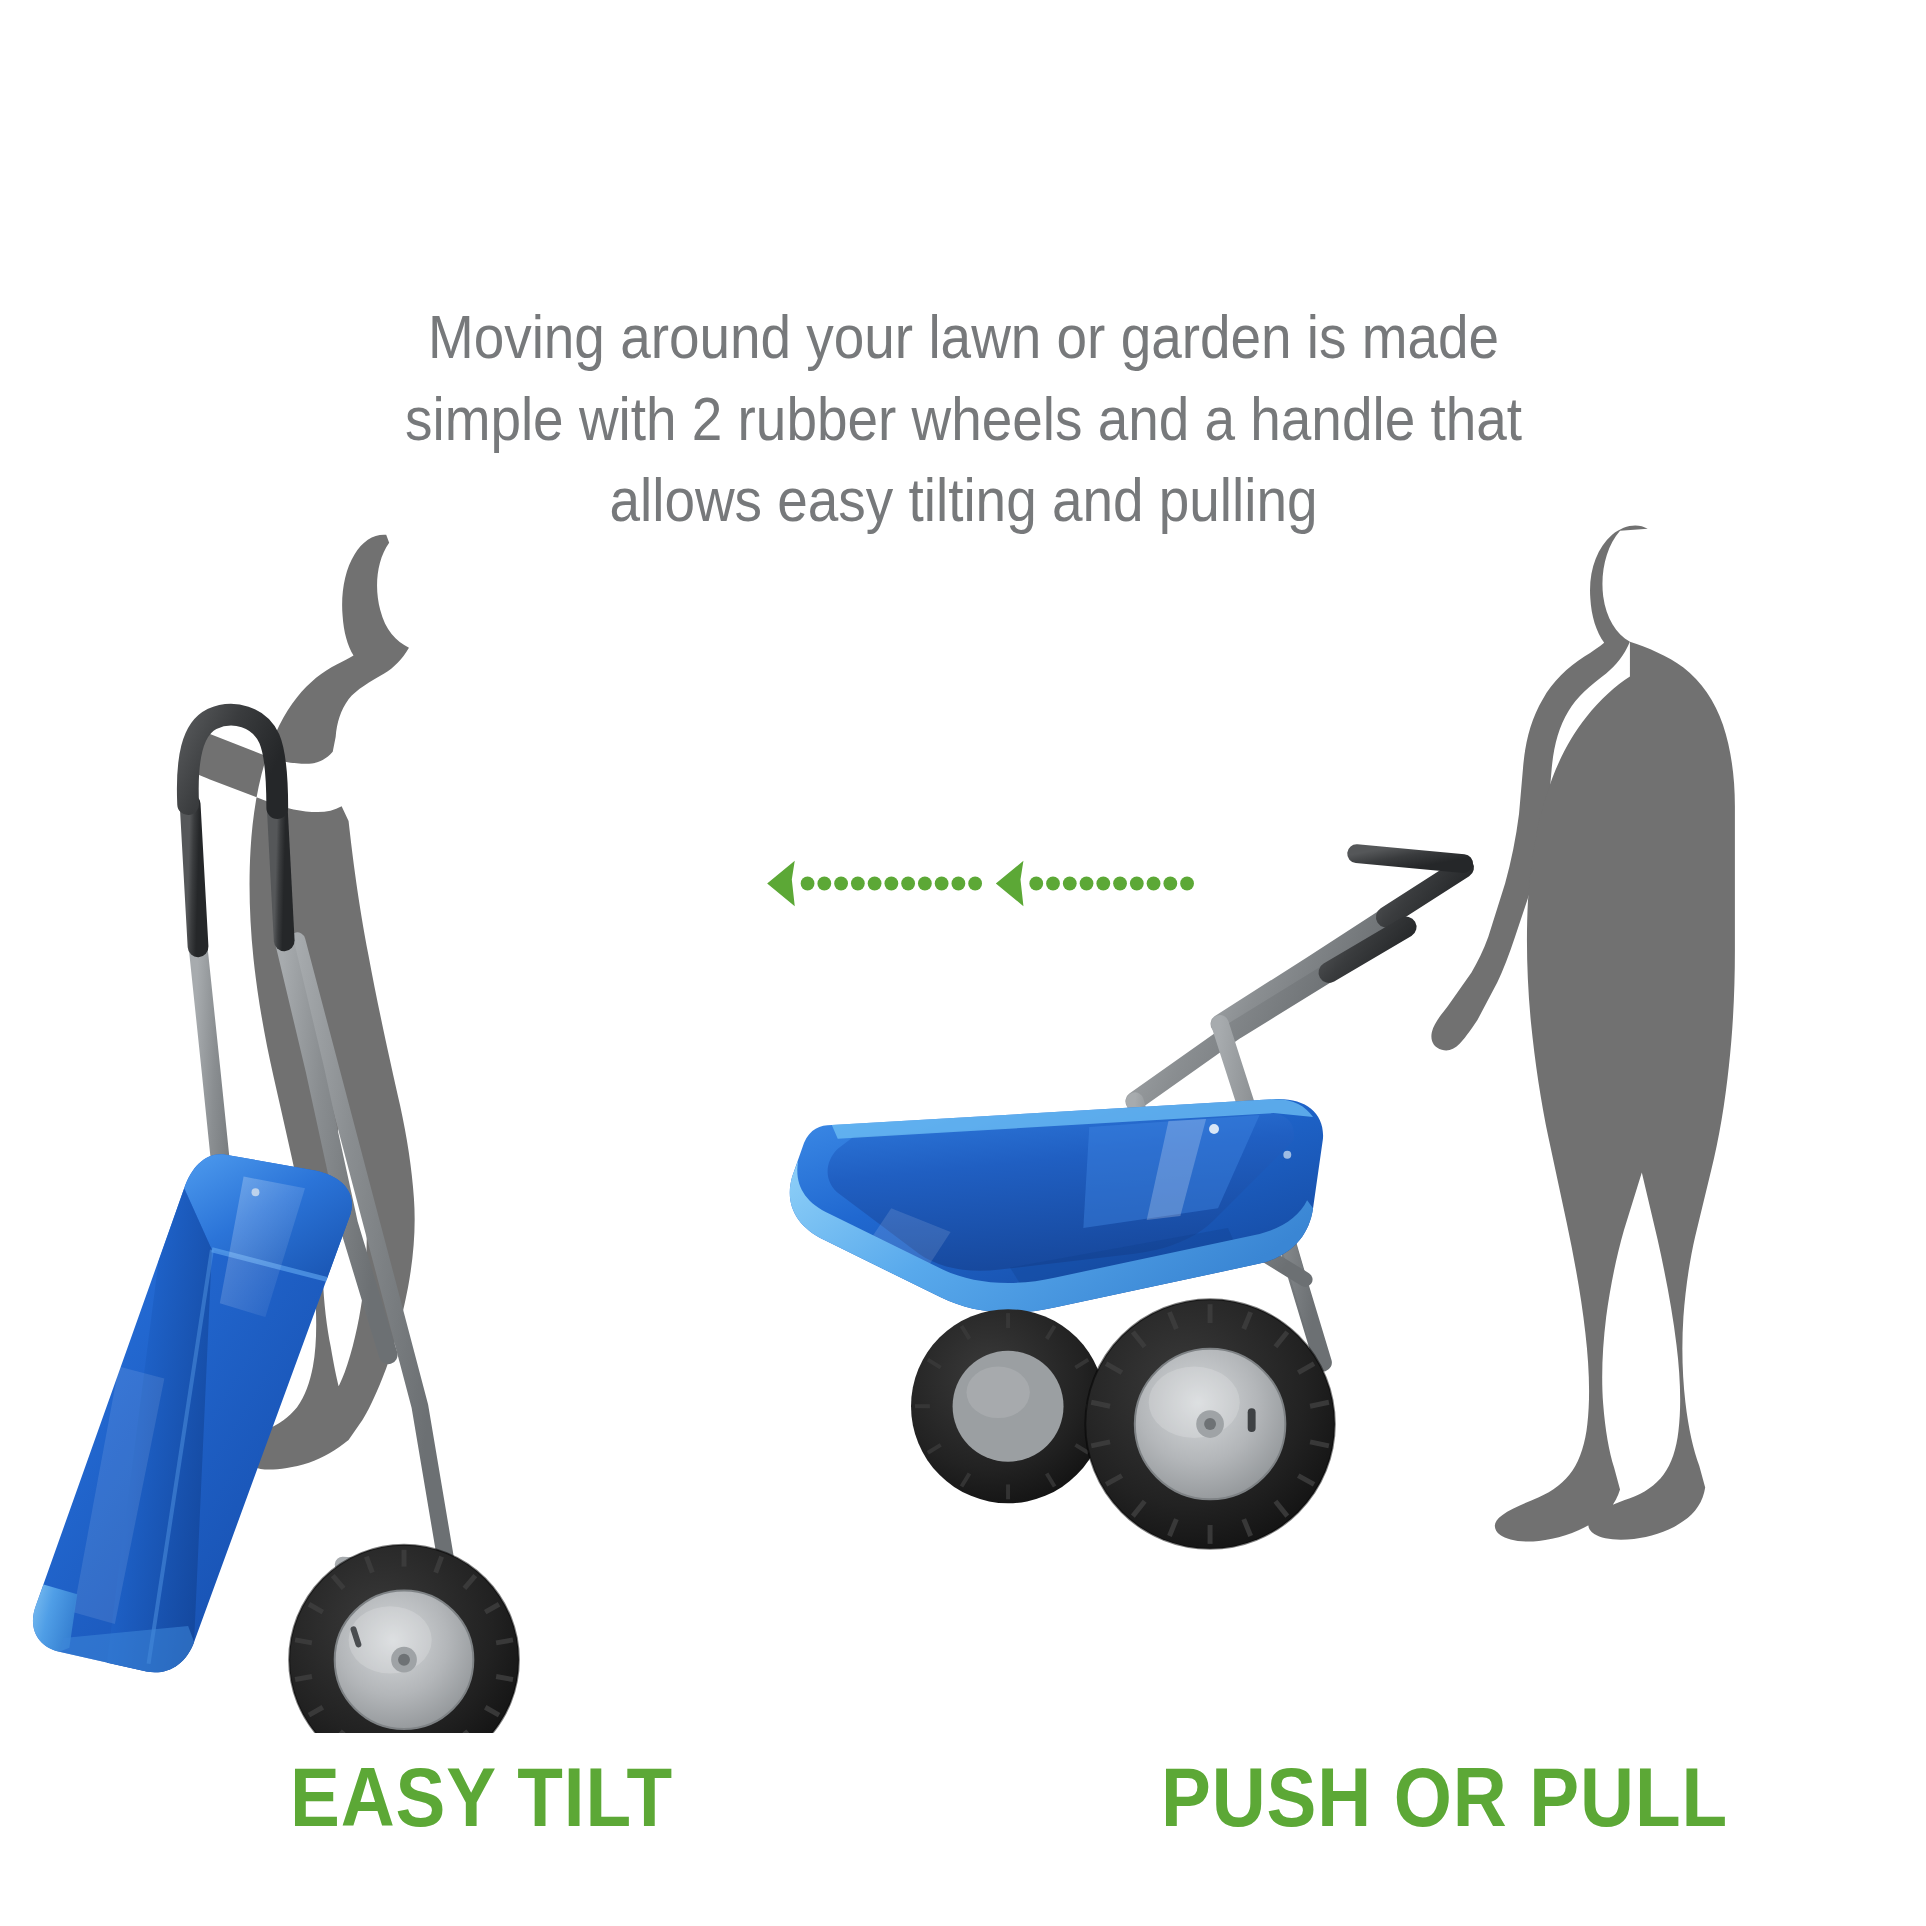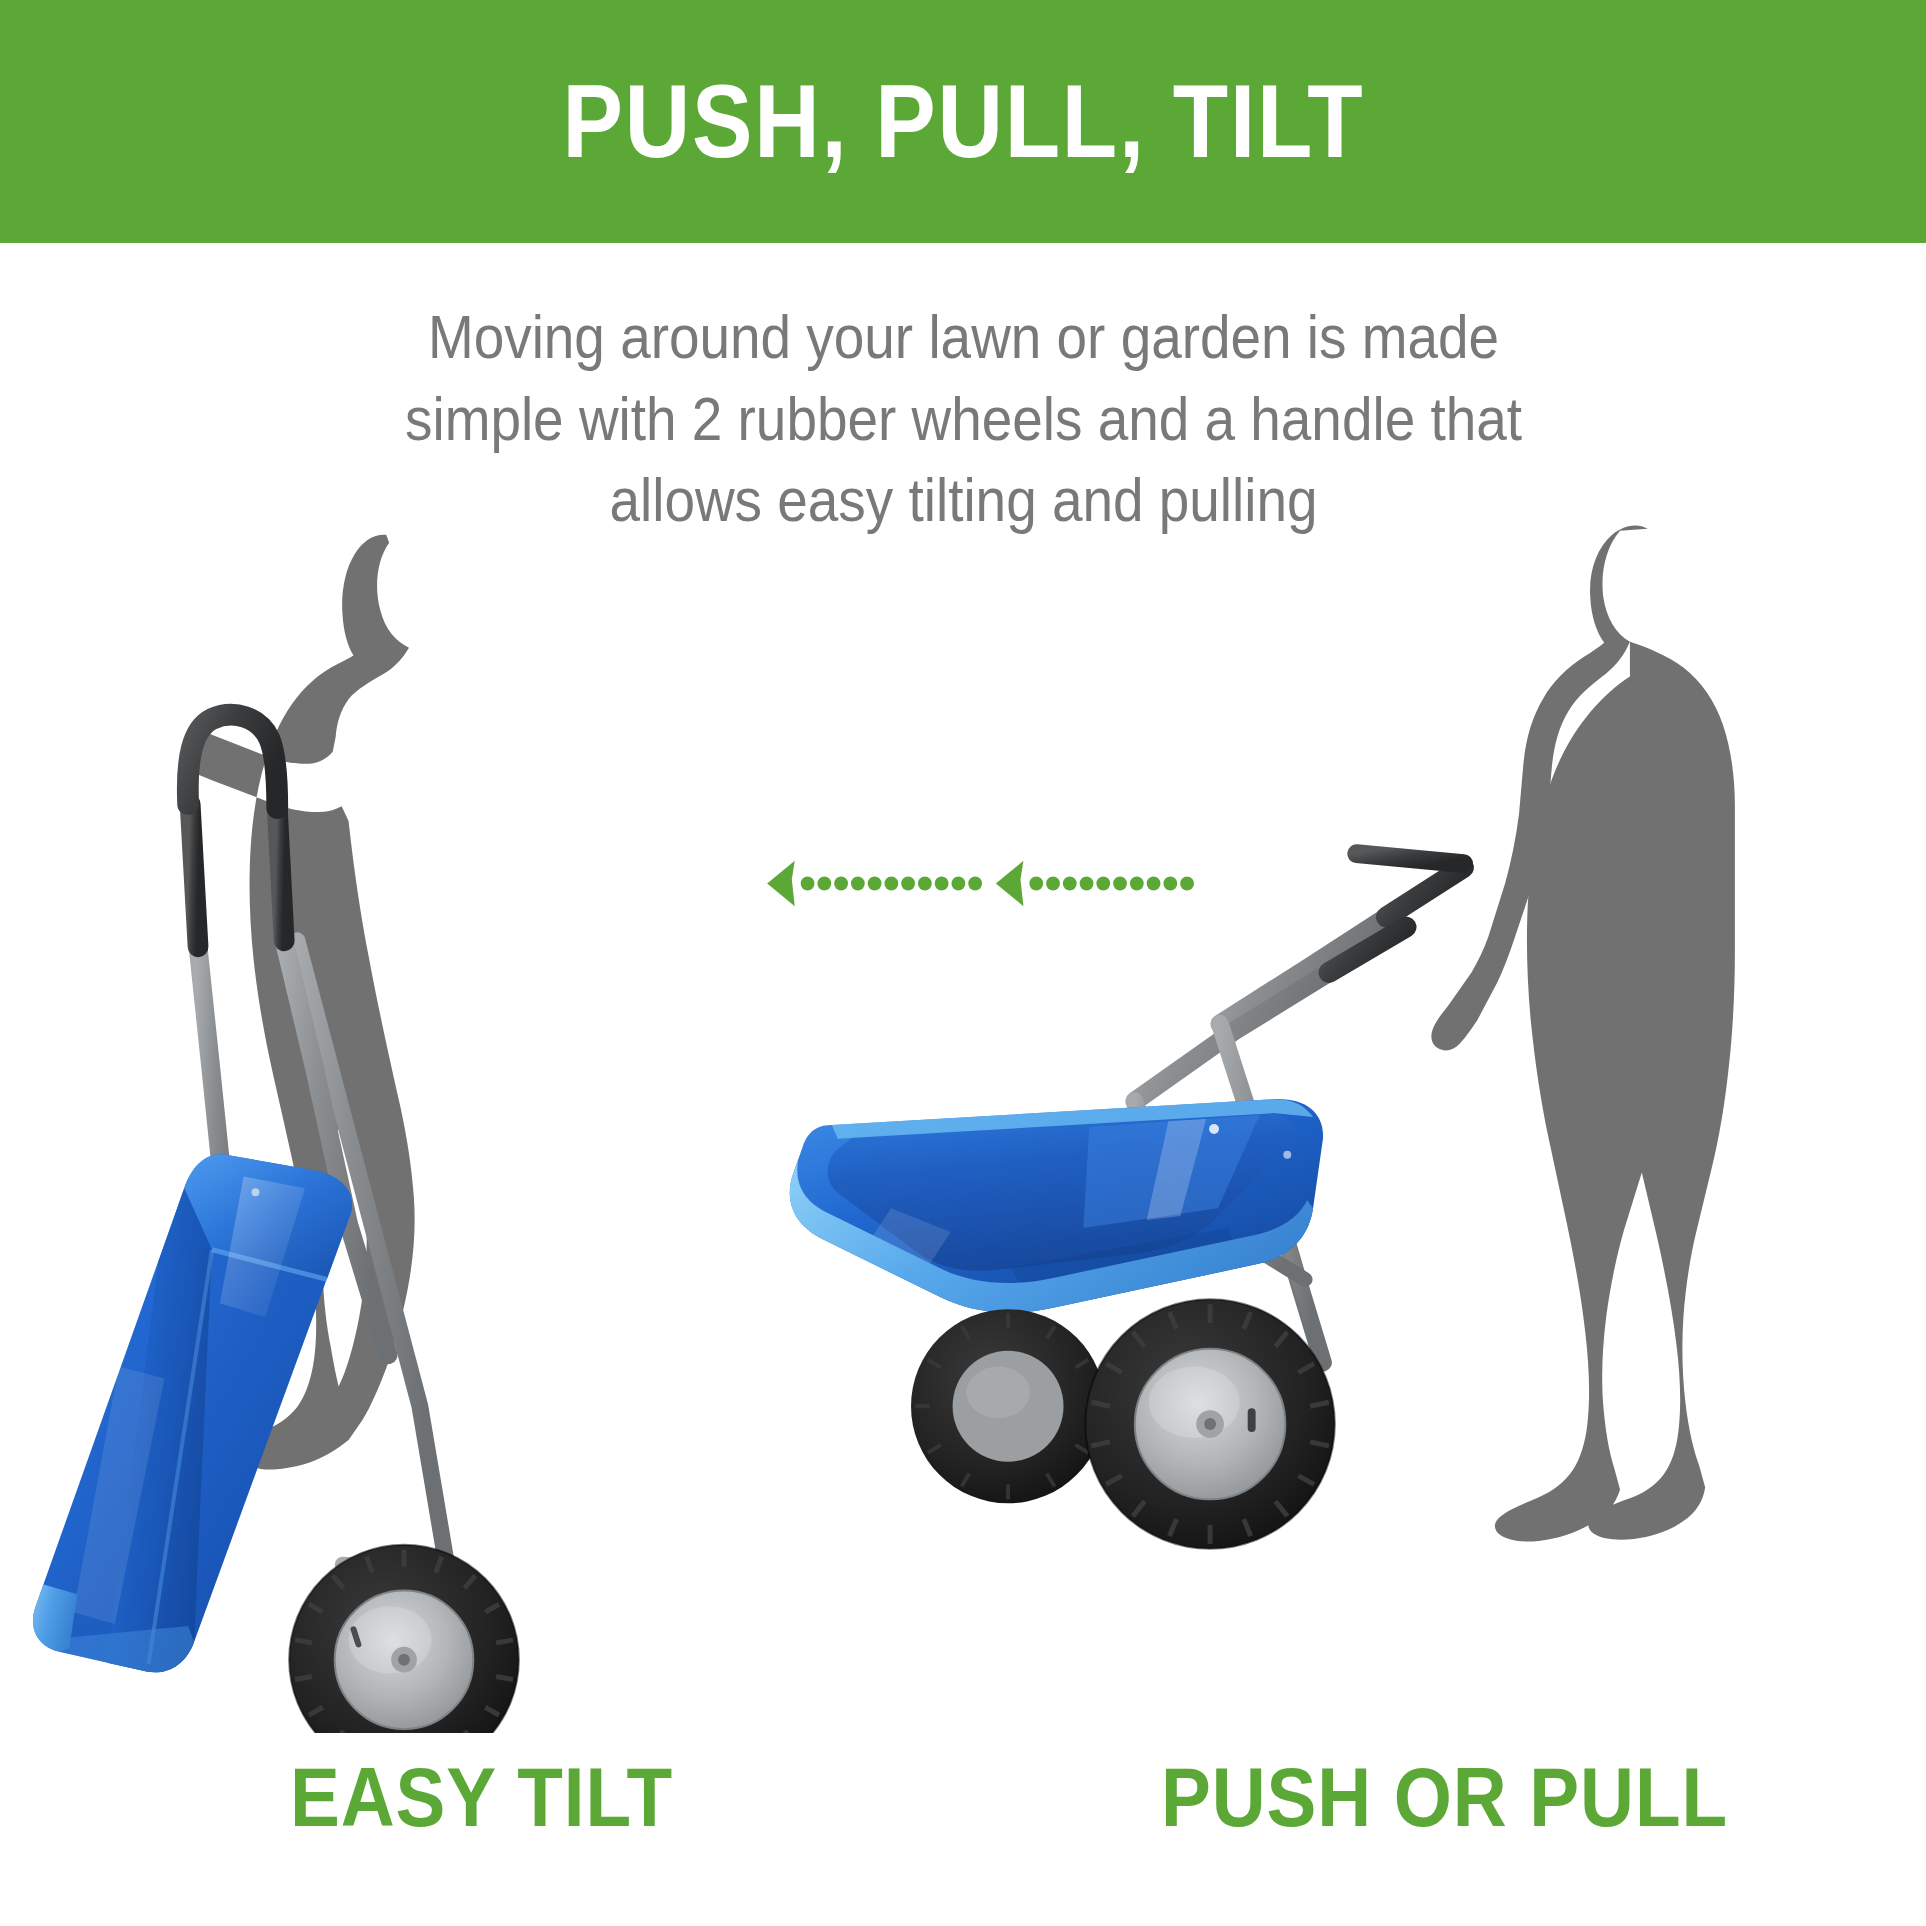--- a/index.html
+++ b/index.html
@@ -102,23 +102,20 @@
     top: 849px;
     width: 446px;
     height: 69px;
   }
 </style>
 </head>
 <body>
 
 <div id="page">
 
-  <div class="header-banner">
-    <div class="header-title">PUSH, PULL, TILT</div>
-  </div>
 
   <div class="subtitle">Moving around your lawn or garden is made simple with 2 rubber wheels and a handle that allows easy tilting and pulling</div>
 
   <div class="scene">
     <svg width="1927" height="1218" viewBox="0 0 1946 1230" xmlns="http://www.w3.org/2000/svg">
       <defs>
 
         <linearGradient id="tubMainL" x1="0" y1="0" x2="1" y2="1">
           <stop offset="0%" stop-color="#3E8CE8"></stop>
           <stop offset="30%" stop-color="#2369D2"></stop>

